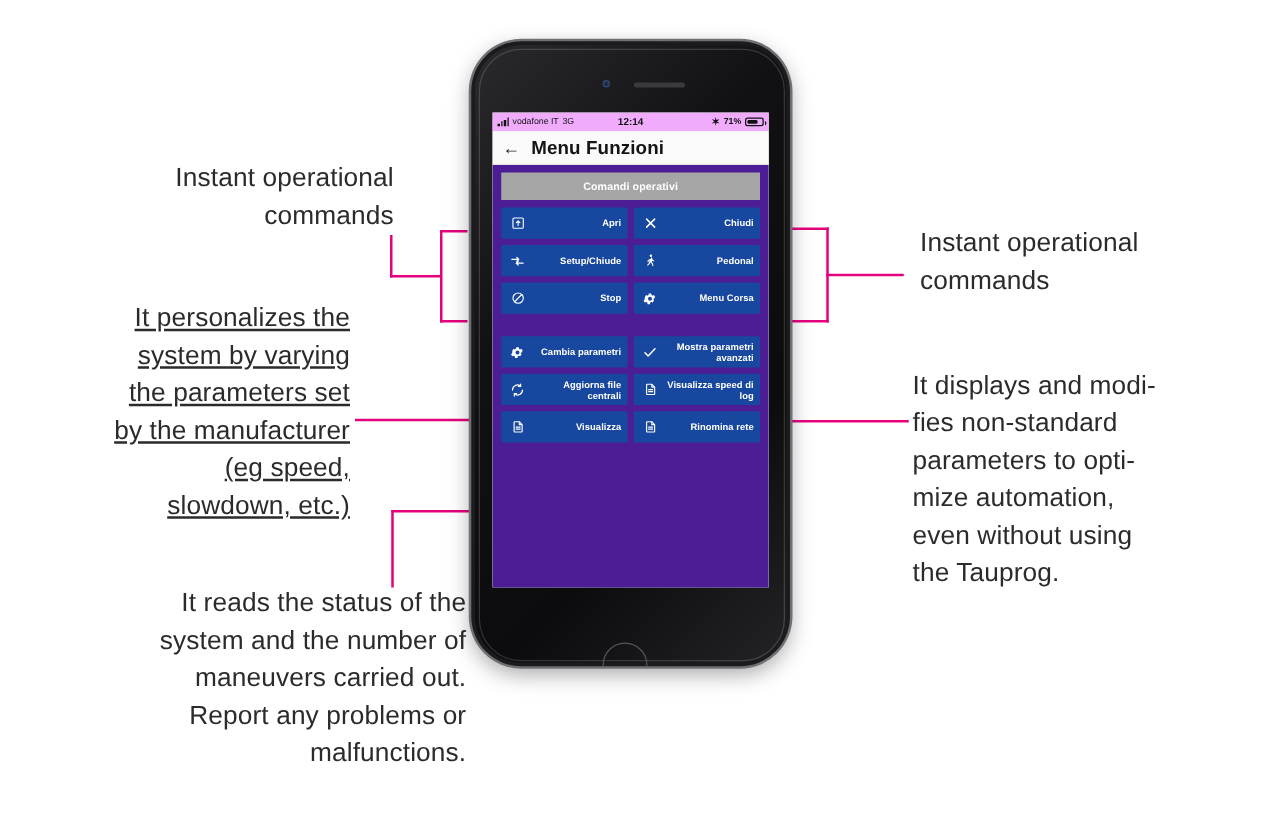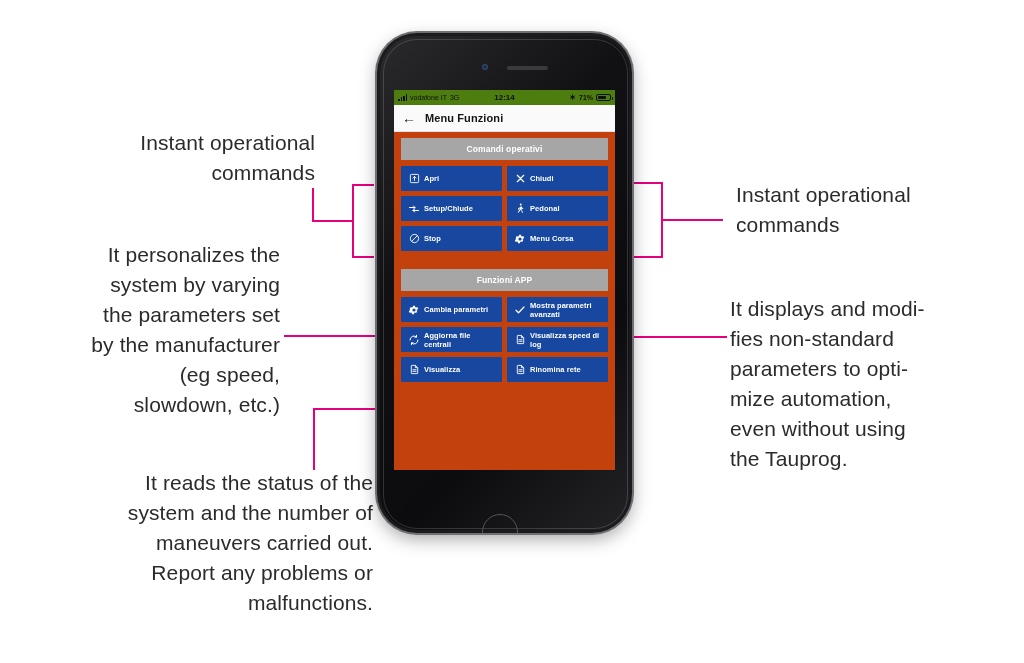--- a/index.html
+++ b/index.html
@@ -20,21 +20,21 @@
     line-height:30px;
     font-weight:400;
     white-space:pre-line;
     letter-spacing:.1px;
   }
   .callout.right{text-align:left;}
   .callout.left{text-align:right;}
 
   #co-tl{left:10px;top:128px;width:305px;}
   #co-tr{left:736px;top:180px;width:280px;}
-  #co-ml{left:0px;top:240px;width:280px;}
+  #co-ml{left:0px;top:240px;width:280px;text-decoration:underline;}
   #co-mr{left:730px;top:294px;width:290px;}
   #co-bl{left:18px;top:468px;width:355px;}
 
   
   .ln{position:absolute;background:#e5007e;}
   .lnh{height:2px;}
   .lnv{width:2px;}
 
   
   .phone{
@@ -67,21 +67,21 @@
     position:absolute;left:105px;top:481px;width:34px;height:34px;border-radius:50%;
     border:1px solid #54565b;background:transparent;
   }
 
   
   .screen{
     position:absolute;left:17px;top:57px;width:221px;height:380px;
     background:#ffffff;overflow:hidden;
   }
   .statusbar{
-    height:15px;background:#4d7c0f;
+    height:15px;background:#f0abfc;
     display:flex;align-items:center;
     font-size:7px;color:#101010;font-weight:700;
     padding:0 4px;
   }
   .sb-left{display:flex;align-items:center;gap:3px;flex:1;}
   .sb-mid{font-size:8px;font-weight:700;}
   .sb-right{display:flex;align-items:center;gap:3px;flex:1;justify-content:flex-end;}
   .bars{display:flex;align-items:flex-end;gap:1px;height:7px;}
   .bars i{display:block;width:1.5px;background:#101010;}
   .bars i:nth-child(1){height:2.5px;}
@@ -99,23 +99,23 @@
     content:"";position:absolute;right:-3px;top:2px;width:1.5px;height:3px;
     background:#101010;border-radius:0 1px 1px 0;
   }
   .batt i{display:block;height:100%;width:72%;background:#101010;border-radius:1px;}
 
   .appbar{
     height:26px;background:#fafafa;border-bottom:1px solid #e2e2e2;
     display:flex;align-items:center;padding:0 8px;gap:9px;
   }
   .back{font-size:14px;color:#222;line-height:1;}
-  .apptitle{font-size:11px;color:#141414;font-weight:600;letter-spacing:.1px;}
-
-  .content{padding:6px 7px 0 7px;background:#c2410c;height:339px;box-sizing:border-box;}
+  .apptitle{font-size:15px;color:#141414;font-weight:600;letter-spacing:.1px;}
+
+  .content{padding:6px 7px 0 7px;background:#4c1d95;height:339px;box-sizing:border-box;}
 
   .section-hd{
     background:#a6a6a6;color:#ffffff;
     text-align:center;font-size:8.5px;font-weight:700;
     padding:6px 0;margin-bottom:6px;letter-spacing:.1px;
   }
   .grid{display:grid;grid-template-columns:1fr 1fr;gap:5px 5px;}
   .btn{
     background:#17479e;color:#ffffff;
     height:25px;border-radius:1px;
@@ -123,21 +123,21 @@
     padding:0 5px;box-sizing:border-box;
     font-size:7.5px;font-weight:600;
     letter-spacing:.05px;
   }
   .btn .ic{
     width:16px;min-width:16px;height:16px;
     display:flex;align-items:center;justify-content:center;
     margin-right:2px;
   }
   .btn .ic svg{display:block;}
-  .btn .lb{flex:1;text-align:left;line-height:9px;}
+  .btn .lb{flex:1;text-align:right;line-height:9px;}
   .gap{height:18px;}
 </style>
 </head>
 <body>
 
 <div class="stage">
 
   <div class="callout left" id="co-tl">Instant operational
 commands</div>
 
@@ -277,21 +277,20 @@
               <svg width="12" height="12" viewBox="0 0 24 24" fill="#fff">
                 <path d="M19.4 13a7.6 7.6 0 000-2l2-1.6-2-3.4-2.4 1a7.6 7.6 0 00-1.7-1L15 3.4h-4l-.3 2.6c-.6.2-1.2.6-1.7 1l-2.4-1-2 3.4L4.6 11a7.6 7.6 0 000 2l-2 1.6 2 3.4 2.4-1c.5.4 1.1.8 1.7 1l.3 2.6h4l.3-2.6c.6-.2 1.2-.6 1.7-1l2.4 1 2-3.4-2-1.6zM13 15.2a3.2 3.2 0 110-6.4 3.2 3.2 0 010 6.4z" transform="translate(-1 0)"></path>
               </svg>
             </span>
             <span class="lb">Menu Corsa</span>
           </div>
         </div>
 
         <div class="gap"></div>
 
-        <div class="section-hd">Funzioni APP</div>
 
         <div class="grid">
 
           <div class="btn">
             <span class="ic">
               <svg width="12" height="12" viewBox="0 0 24 24" fill="#fff">
                 <path d="M19.4 13a7.6 7.6 0 000-2l2-1.6-2-3.4-2.4 1a7.6 7.6 0 00-1.7-1L15 3.4h-4l-.3 2.6c-.6.2-1.2.6-1.7 1l-2.4-1-2 3.4L4.6 11a7.6 7.6 0 000 2l-2 1.6 2 3.4 2.4-1c.5.4 1.1.8 1.7 1l.3 2.6h4l.3-2.6c.6-.2 1.2-.6 1.7-1l2.4 1 2-3.4-2-1.6zM13 15.2a3.2 3.2 0 110-6.4 3.2 3.2 0 010 6.4z" transform="translate(-1 0)"></path>
               </svg>
             </span>
             <span class="lb">Cambia parametri</span>

